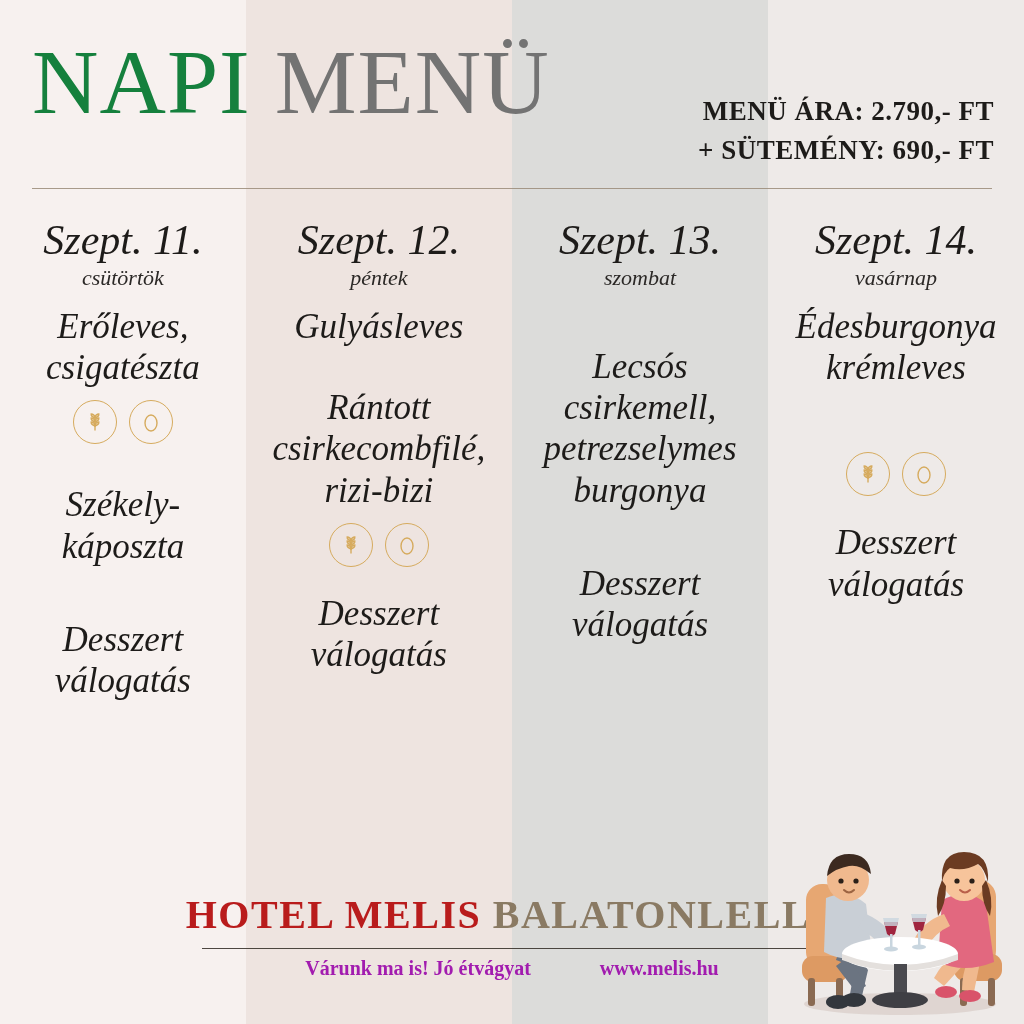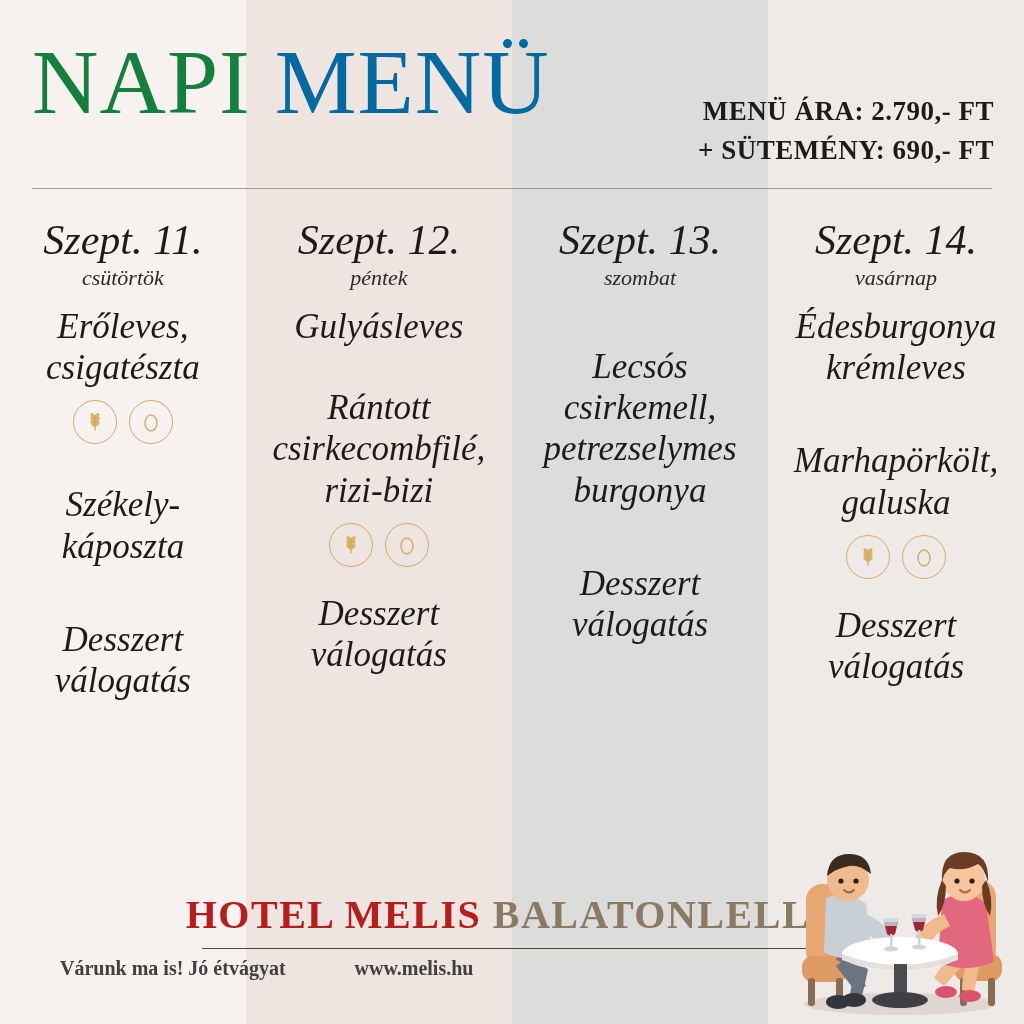--- a/index.html
+++ b/index.html
@@ -55,21 +55,21 @@
     font-size: 92px;
     line-height: 1;
     letter-spacing: 1px;
     white-space: nowrap;
   }
   .title .w1 {
     color: #15803d;
     font-weight: 400;
   }
   .title .w2 {
-    color: #0369a1;
+    color: #737373;
     font-weight: 400;
   }
   .price-box {
     position: absolute;
     right: 4px;
     top: 56px;
     text-align: right;
     font-family: "Liberation Serif", serif;
     font-weight: bold;
     color: #1d1b19;
@@ -171,25 +171,26 @@
   .brand .b2 { color: #8a7a63; font-weight: bold; }
   .footer-rule {
     margin: 10px auto 8px auto;
     height: 1px;
     background: #3a342e;
     width: 620px;
     opacity: 0.9;
   }
   .footer-sub {
     display: flex;
+    justify-content: center;
     gap: 69px;
     font-family: "Liberation Serif", serif;
     font-weight: bold;
     font-size: 20px;
-    color: #404040;
+    color: #a21caf;
     white-space: nowrap;
   }
 
   
   .illus {
     position: absolute;
     right: 6px;
     bottom: 6px;
     width: 236px;
     height: 230px;
@@ -291,21 +292,20 @@
         <div class="dish">Lecsós csirkemell, petrezselymes burgonya</div>
         <div class="gap-lg"></div>
         <div class="dish">Desszert válogatás</div>
       </div>
 
       <div class="col c4">
         <div class="date">Szept. 14.</div>
         <div class="day">vasárnap</div>
         <div class="dish">Édesburgonya krémleves</div>
         <div class="gap-lg"></div>
-        <div class="dish">Marhapörkölt, galuska</div>
         <div class="badges">
           <div class="badge">
             <svg width="26" height="26" viewBox="0 0 26 26" aria-hidden="true">
               <g stroke="#d6ab5e" stroke-width="1.4" fill="none" stroke-linecap="round">
                 <path d="M13 21 L13 7"></path>
                 <path d="M13 9 C10 8 9 6.5 9.2 5 C10.8 5 12.4 6 13 8"></path>
                 <path d="M13 9 C16 8 17 6.5 16.8 5 C15.2 5 13.6 6 13 8"></path>
                 <path d="M13 13 C10 12 9 10.5 9.2 9 C10.8 9 12.4 10 13 12"></path>
                 <path d="M13 13 C16 12 17 10.5 16.8 9 C15.2 9 13.6 10 13 12"></path>
                 <path d="M13 17 C10 16 9 14.5 9.2 13 C10.8 13 12.4 14 13 16"></path>

